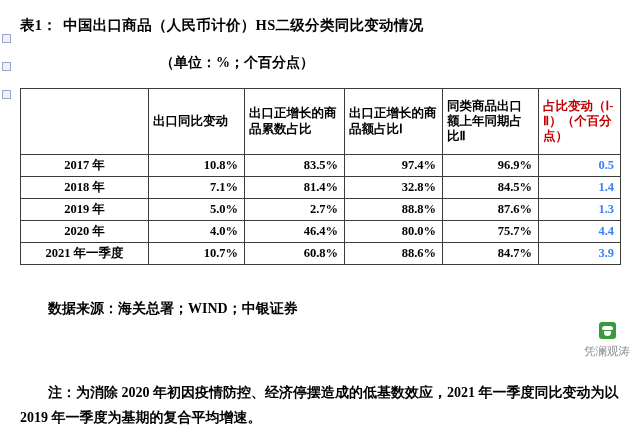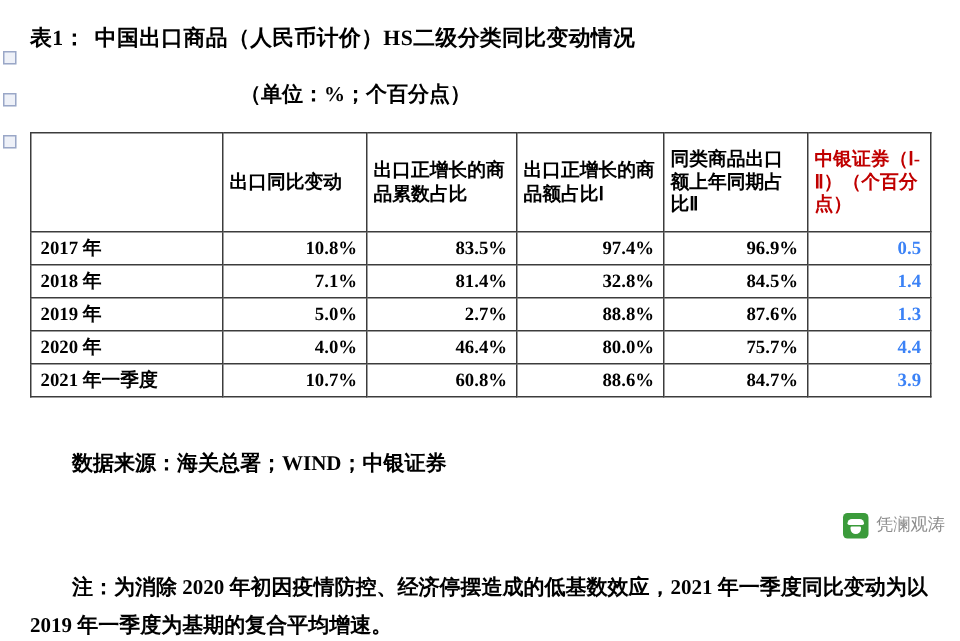--- a/index.html
+++ b/index.html
@@ -78,21 +78,21 @@
   }
   table.data thead th.last-head {
     color: #c00000;
   }
   table.data tbody td {
     height: 21px;
     text-align: right;
     padding-right: 6px;
   }
   table.data tbody td.rowhead {
-    text-align: left;
+    text-align: center;
     padding-left: 6px;
   }
   table.data tbody td.hilite {
     color: #3b82f6;
   }
   .col0 { width: 128px; }
   .col1 { width: 96px; }
   .col2 { width: 100px; }
   .col3 { width: 98px; }
   .col4 { width: 96px; }
@@ -115,22 +115,23 @@
     font-weight: bold;
     line-height: 1.75;
     text-indent: 28px;
     margin-top: 41px;
   }
   .watermark {
     position: absolute;
     right: 10px;
     bottom: 6px;
     display: flex;
-    align-items: flex-start;
+    align-items: center;
     gap: 5px;
+    flex-direction: column;
   }
   .wm-badge {
     width: 17px;
     height: 17px;
     border-radius: 3px;
     background: #3b9b3b;
     position: relative;
   }
   .wm-badge::before {
     content: "";
@@ -179,21 +180,21 @@
         <col class="col4">
         <col class="col5">
     </colgroup>
     <thead>
       <tr>
         <th class="corner"></th>
         <th>出口同比变动</th>
         <th>出口正增长的商品累数占比</th>
         <th>出口正增长的商品额占比Ⅰ</th>
         <th>同类商品出口额上年同期占比Ⅱ</th>
-        <th class="last-head">中银证券（Ⅰ-Ⅱ）（个百分点）</th>
+        <th class="last-head">占比变动（Ⅰ-Ⅱ）（个百分点）</th>
       </tr>
     </thead>
     <tbody>
       <tr>
         <td class="rowhead">2017 年</td>
         <td>10.8%</td>
         <td>83.5%</td>
         <td>97.4%</td>
         <td>96.9%</td>
         <td class="hilite">0.5</td>

